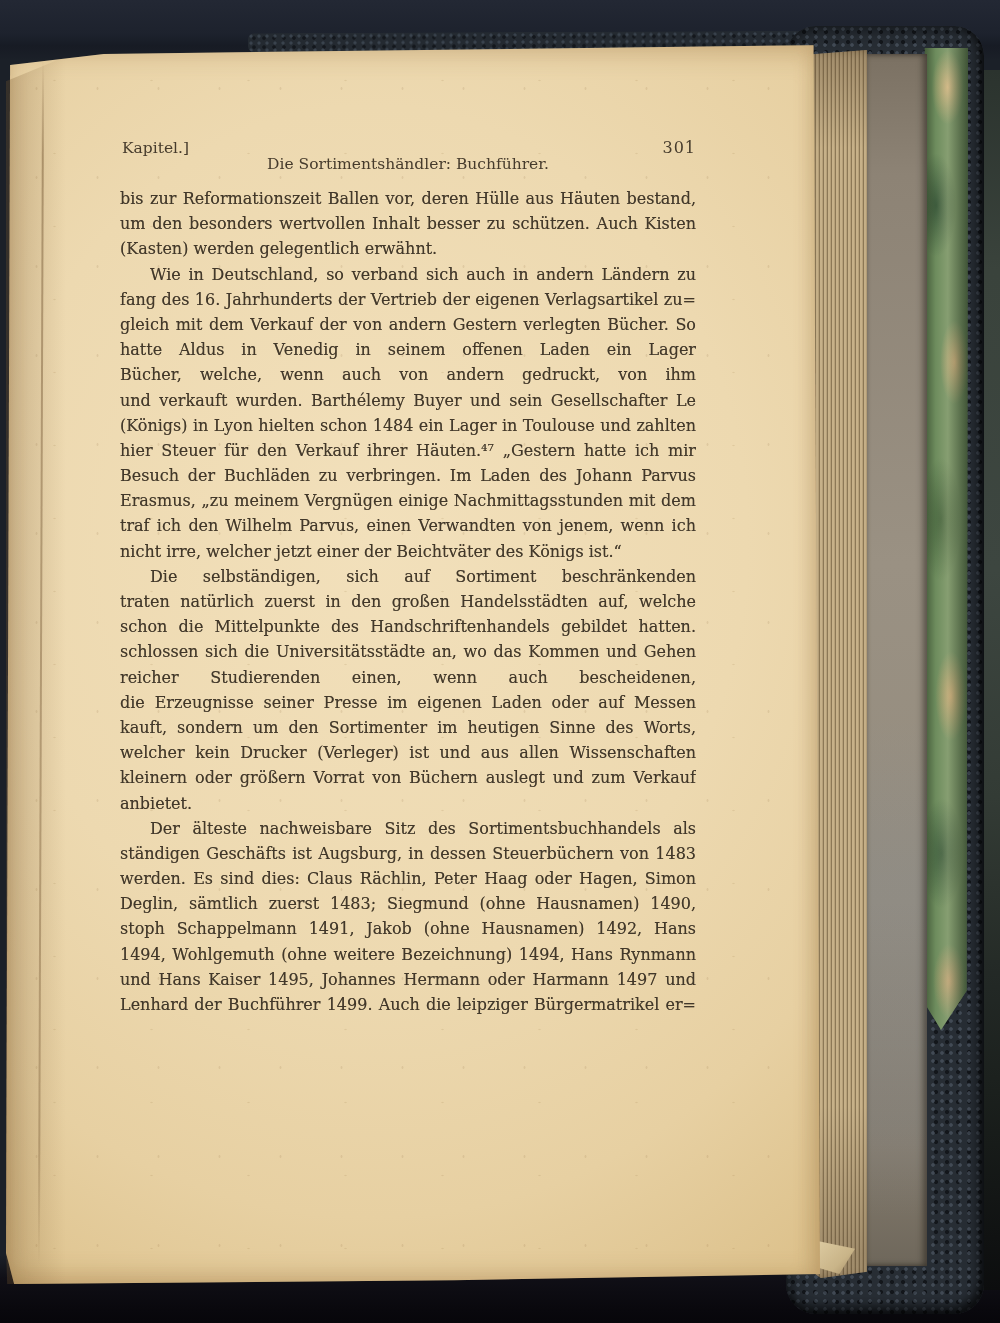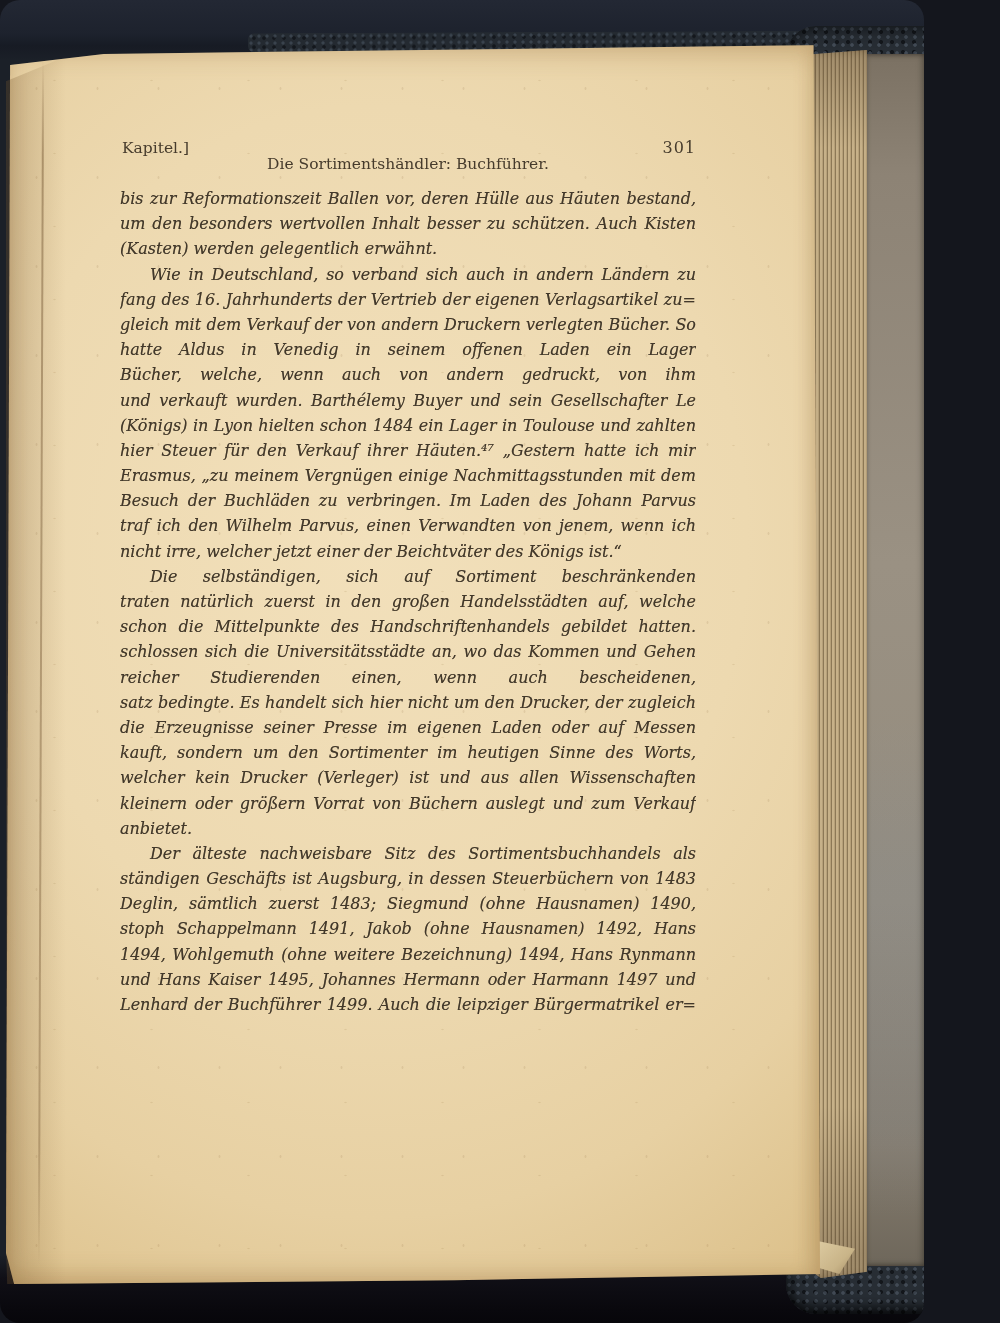--- a/index.html
+++ b/index.html
@@ -1,21 +1,20 @@
 <!DOCTYPE html>
 <html><head>
 <meta charset="utf-8">
 <style>
   html,body{margin:0;padding:0;background:#14161d;}
   .scene{
-    position:relative;width:924px;height:1323px;overflow:hidden;
+    position:relative;width:1000px;height:1323px;overflow:hidden;
     background:
       linear-gradient(180deg,#232834 0px,#1d222d 34px,#171b24 46px,#1b2028 60px,#1b2028 1255px,#100f16 1278px,#09080d 1310px,#07060a 1323px);
     font-family:"DejaVu Serif","Liberation Serif",serif;
-    border-radius:20px;
   }
   
   .bg-right{
     position:absolute;left:962px;top:70px;width:38px;height:910px;
     background:linear-gradient(180deg,#2b332e 0%,#3a433c 22%,#3d4640 55%,#333b35 80%,#242a26 100%);
   }
   .bg-right-low{
     position:absolute;left:955px;top:960px;width:45px;height:330px;
     background:linear-gradient(180deg,#242a27 0%,#1b201d 40%,#0c0d0e 100%);
   }
@@ -104,21 +103,21 @@
   .hdr-left{position:absolute;left:2px;top:0;}
   .hdr-center{position:absolute;left:50%;top:16px;transform:translateX(-50%);white-space:nowrap;}
   .hdr-right{position:absolute;right:0;top:-1px;font-size:16px;letter-spacing:1px;}
   .body-text{
     position:absolute;left:120px;top:186px;width:576px;
     color:#42382a;font-size:16px;
     text-shadow:0 0 .5px rgba(66,56,42,.55);
   }
   .line{
     height:25.2px;line-height:25.2px;overflow:hidden;
-    text-align:justify;text-align-last:justify;font-style:italic;
+    text-align:justify;text-align-last:justify;
   }
   .line.indent{padding-left:30px;}
   .line.end{text-align-last:left;}
 </style>
 </head>
 <body>
 
 <div class="scene">
   <div class="bg-right"></div>
   <div class="bg-right-low"></div>
@@ -137,42 +136,42 @@
     <span class="hdr-center">Die Sortimentshändler: Buchführer.</span>
     <span class="hdr-right">301</span>
   </div>
 
   <div class="body-text">
       <div class="line">bis zur Reformationszeit Ballen vor, deren Hülle aus Häuten bestand,</div>
       <div class="line">um den besonders wertvollen Inhalt besser zu schützen. Auch Kisten</div>
       <div class="line end">(Kasten) werden gelegentlich erwähnt.</div>
       <div class="line indent">Wie in Deutschland, so verband sich auch in andern Ländern zu An=</div>
       <div class="line">fang des 16. Jahrhunderts der Vertrieb der eigenen Verlagsartikel zu=</div>
-      <div class="line">gleich mit dem Verkauf der von andern Druckern verlegten Bücher. So</div>
+      <div class="line">gleich mit dem Verkauf der von andern Gestern verlegten Bücher. So</div>
       <div class="line">hatte Aldus in Venedig in seinem offenen Laden ein Lager griechischer</div>
       <div class="line">Bücher, welche, wenn auch von andern gedruckt, von ihm angekündigt</div>
       <div class="line">und verkauft wurden. Barthélemy Buyer und sein Gesellschafter Le Roy</div>
       <div class="line">(Königs) in Lyon hielten schon 1484 ein Lager in Toulouse und zahlten</div>
       <div class="line">hier Steuer für den Verkauf ihrer Häuten.⁴⁷ „Gestern hatte ich mir</div>
+      <div class="line">Besuch der Buchläden zu verbringen. Im Laden des Johann Parvus</div>
       <div class="line">Erasmus, „zu meinem Vergnügen einige Nachmittagsstunden mit dem</div>
-      <div class="line">Besuch der Buchläden zu verbringen. Im Laden des Johann Parvus</div>
       <div class="line">traf ich den Wilhelm Parvus, einen Verwandten von jenem, wenn ich</div>
       <div class="line end">nicht irre, welcher jetzt einer der Beichtväter des Königs ist.“</div>
       <div class="line indent">Die selbständigen, sich auf Sortiment beschränkenden Buchhändler</div>
       <div class="line">traten natürlich zuerst in den großen Handelsstädten auf, welche früher</div>
       <div class="line">schon die Mittelpunkte des Handschriftenhandels gebildet hatten. Ihnen</div>
       <div class="line">schlossen sich die Universitätsstädte an, wo das Kommen und Gehen zahl=</div>
       <div class="line">reicher Studierenden einen, wenn auch bescheidenen, buchhändlerischen Ab=</div>
-      <div class="line">satz bedingte. Es handelt sich hier nicht um den Drucker, der zugleich</div>
       <div class="line">die Erzeugnisse seiner Presse im eigenen Laden oder auf Messen ver=</div>
       <div class="line">kauft, sondern um den Sortimenter im heutigen Sinne des Worts,</div>
       <div class="line">welcher kein Drucker (Verleger) ist und aus allen Wissenschaften einen</div>
       <div class="line">kleinern oder größern Vorrat von Büchern auslegt und zum Verkauf</div>
       <div class="line end">anbietet.</div>
       <div class="line indent">Der älteste nachweisbare Sitz des Sortimentsbuchhandels als selb=</div>
       <div class="line">ständigen Geschäfts ist Augsburg, in dessen Steuerbüchern von 1483 an</div>
+      <div class="line">werden. Es sind dies: Claus Rächlin, Peter Haag oder Hagen, Simon</div>
       <div class="line">Deglin, sämtlich zuerst 1483; Siegmund (ohne Hausnamen) 1490, Chri=</div>
       <div class="line">stoph Schappelmann 1491, Jakob (ohne Hausnamen) 1492, Hans Ruoff</div>
       <div class="line">1494, Wohlgemuth (ohne weitere Bezeichnung) 1494, Hans Rynmann</div>
       <div class="line">und Hans Kaiser 1495, Johannes Hermann oder Harmann 1497 und</div>
       <div class="line">Lenhard der Buchführer 1499. Auch die leipziger Bürgermatrikel er=</div>
     </div>
 </div>
 
 </body></html>

